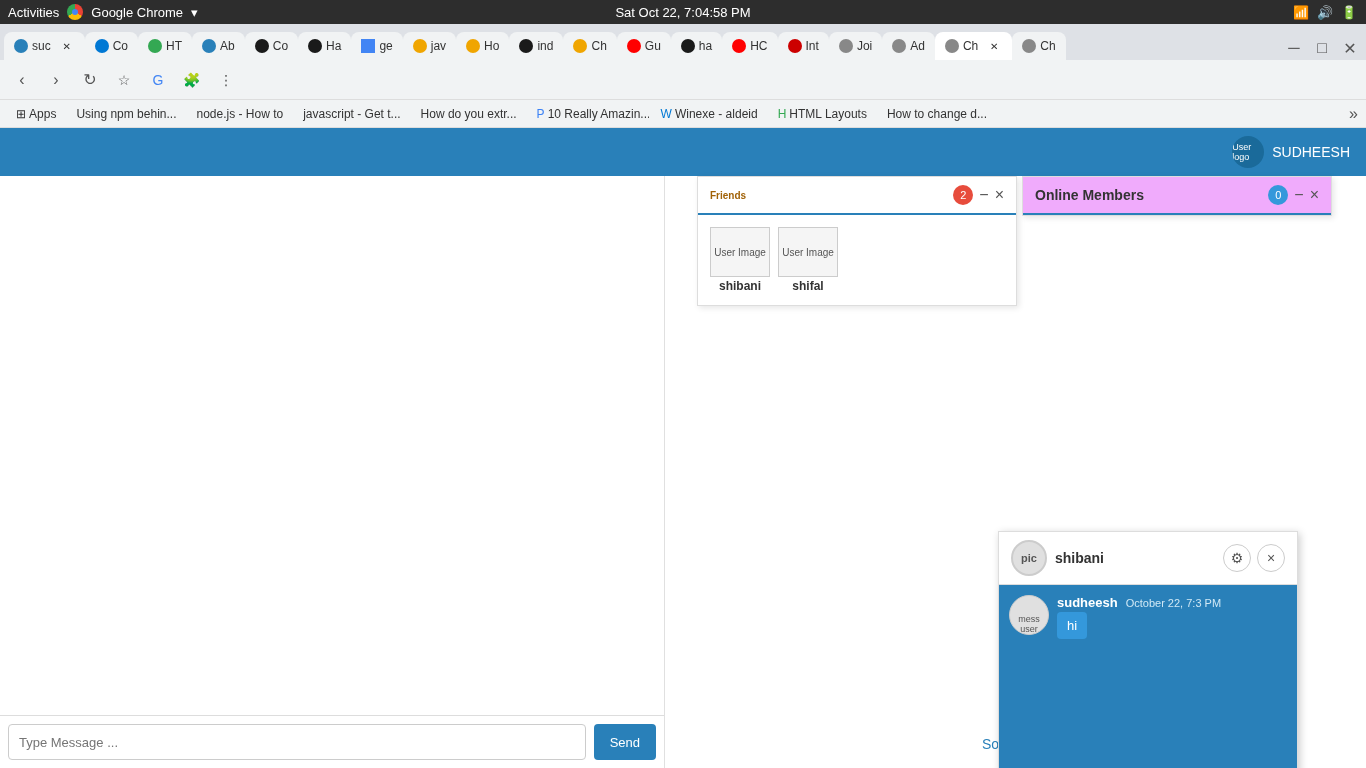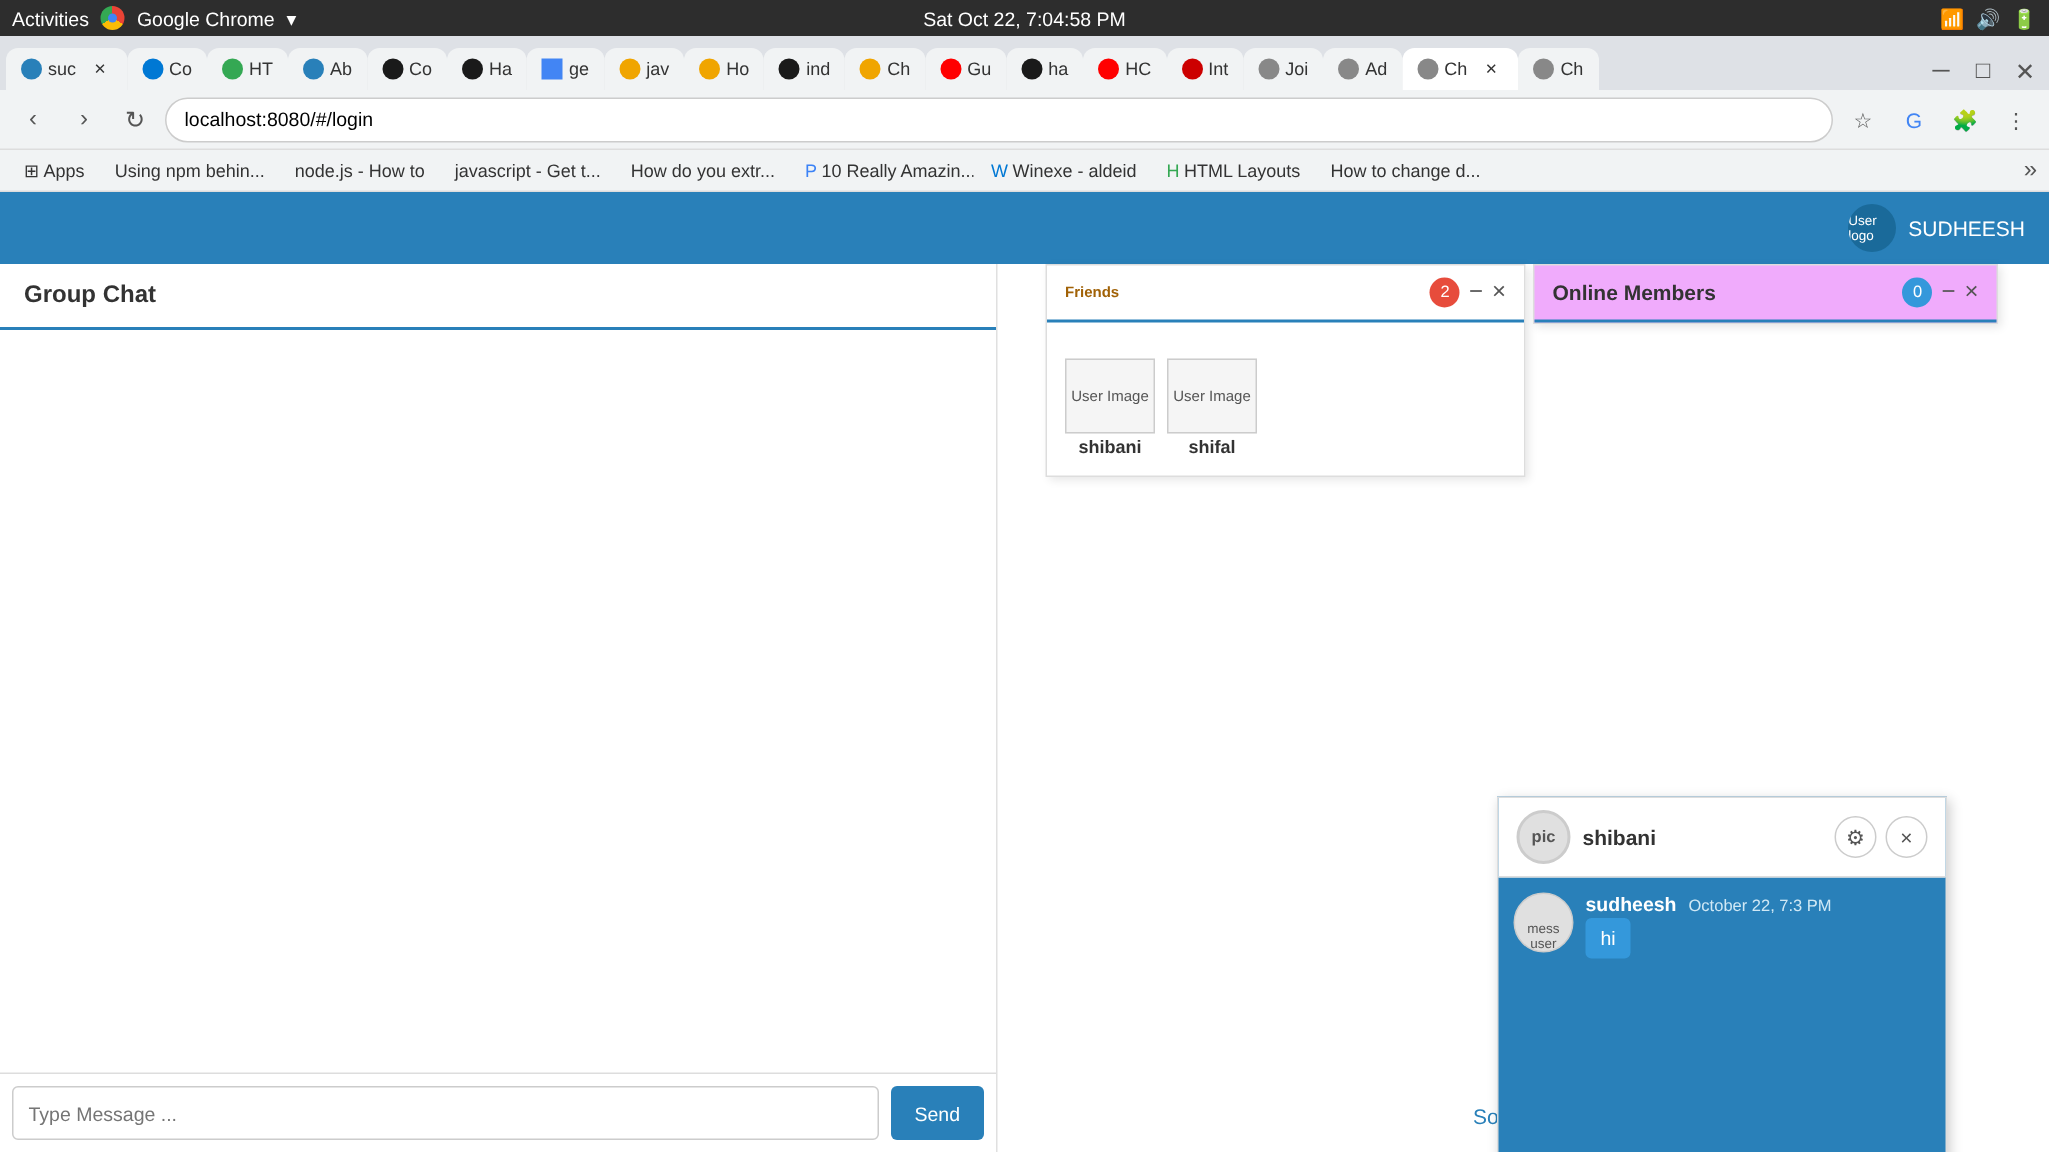--- a/index.html
+++ b/index.html
@@ -208,21 +208,20 @@
     .badge-blue {
       background: #3498db;
     }
     .panel-btn { background: none; border: none; cursor: pointer; font-size: 16px; color: #555; }
     .friends-list { display: flex; flex-wrap: wrap; padding: 12px; gap: 8px; }
     .friend-item {
       display: flex;
       flex-direction: column;
       align-items: center;
       cursor: pointer;
-      margin-top: 12px;
     }
     .friend-image {
       width: 60px;
       height: 50px;
       border: 1px solid #ccc;
       background: #f5f5f5;
       display: flex;
       align-items: center;
       justify-content: center;
       font-size: 10px;
@@ -432,21 +431,20 @@
     <button class="tab-bar-btn">─</button>
     <button class="tab-bar-btn">□</button>
     <button class="tab-bar-btn">✕</button>
   </div>
 </div>
 
 <div class="address-bar">
   <button class="nav-btn">‹</button>
   <button class="nav-btn">›</button>
   <button class="nav-btn">↻</button>
-  <input class="url-bar" type="text" value="localhost:8080/#/login" style="">
   <div class="addr-icons">
     <button class="addr-icon">☆</button>
     <button class="addr-icon" style="color:#4285f4;">G</button>
     <button class="addr-icon">🧩</button>
     <button class="addr-icon">⋮</button>
   </div>
 </div>
 
 <div class="bookmarks-bar">
   <div class="bookmark-item">
@@ -488,21 +486,20 @@
     <div class="user-avatar">
       <span style="font-size:9px;">User logo</span>
     </div>
     <span>SUDHEESH</span>
   </div>
 </div>
 
 <div class="main-content">
 
   <div class="group-chat">
-    <div class="panel-header">Group Chat</div>
     <div class="chat-messages"></div>
     <div class="chat-input-area">
       <input class="chat-input" type="text" placeholder="Type Message ..." style="">
       <button class="send-btn">Send</button>
     </div>
   </div>
 
   <div class="middle-area">
     <span class="something-link">Something</span>
   </div>

